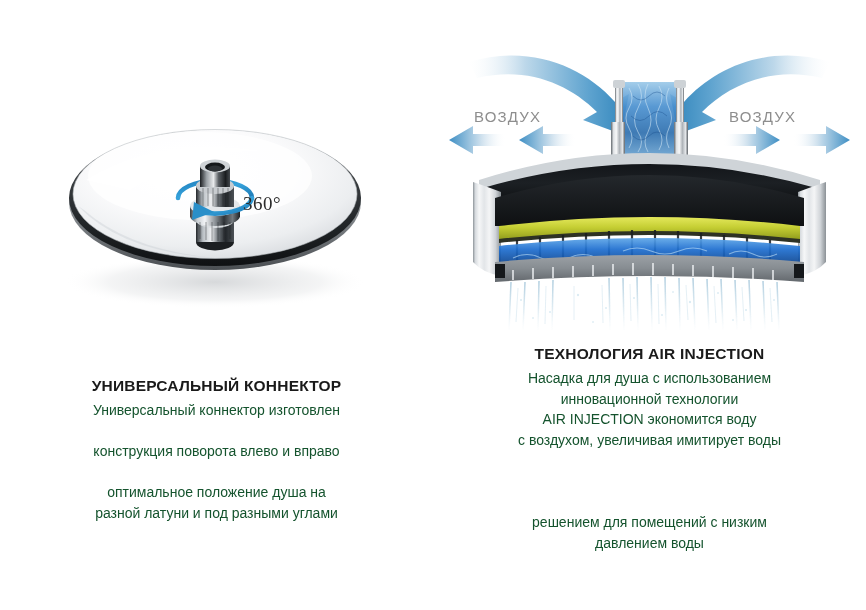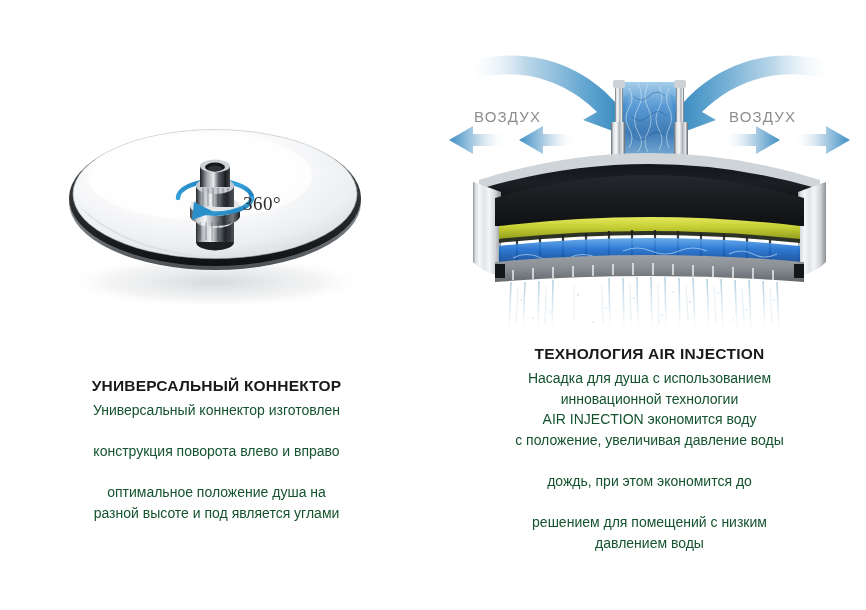--- a/index.html
+++ b/index.html
@@ -226,21 +226,21 @@
     </div>
 
     <div class="caption caption-left">
       <h2>УНИВЕРСАЛЬНЫЙ КОННЕКТОР</h2>
       <p>
         <span>Универсальный коннектор изготовлен</span><br>
         <br>
         <span>конструкция поворота влево и вправо</span><br>
         <br>
         <span>оптимальное положение душа на</span><br>
-        <span>разной высоте и под является углами</span>
+        <span>разной латуни и под разными углами</span>
       </p>
     </div>
   </div>
 
   <div class="col col-right">
 
     <div class="figure">
 
       <svg class="fig-svg" width="433" height="300" viewBox="0 0 433 300">
         <defs>
@@ -486,23 +486,23 @@
       <span class="air-label left">ВОЗДУХ</span>
       <span class="air-label right">ВОЗДУХ</span>
     </div>
 
     <div class="caption caption-right">
       <h2>ТЕХНОЛОГИЯ AIR INJECTION</h2>
       <p>
         <span>Насадка для душа с использованием</span><br>
         <span>инновационной технологии</span><br>
         <span>AIR INJECTION экономится воду</span><br>
-        <span>с положение, увеличивая давление воды</span><br>
+        <span>с воздухом, увеличивая имитирует воды</span><br>
         <br>
-        <span>дождь, при этом экономится до</span><br>
+        <br>
         <br>
         <span>решением для помещений с низким</span><br>
         <span>давлением воды</span>
       </p>
     </div>
   </div>
 
 </div>
 
 </body></html>

